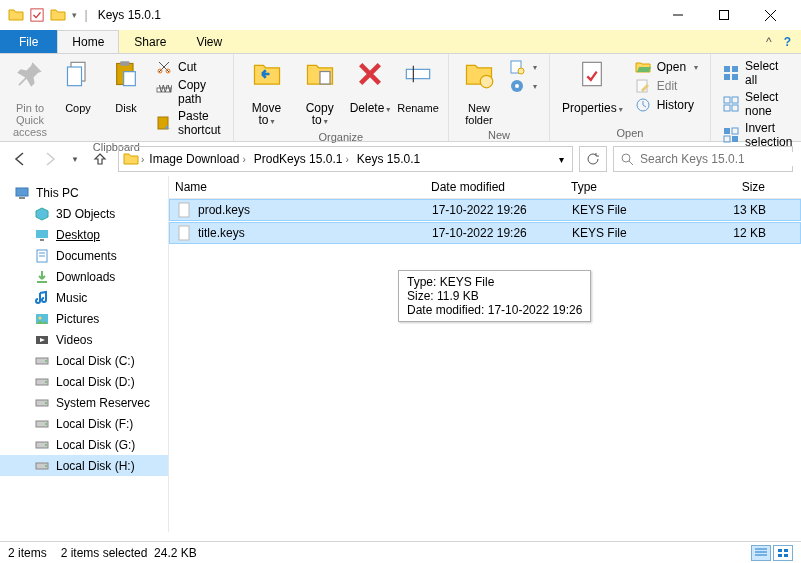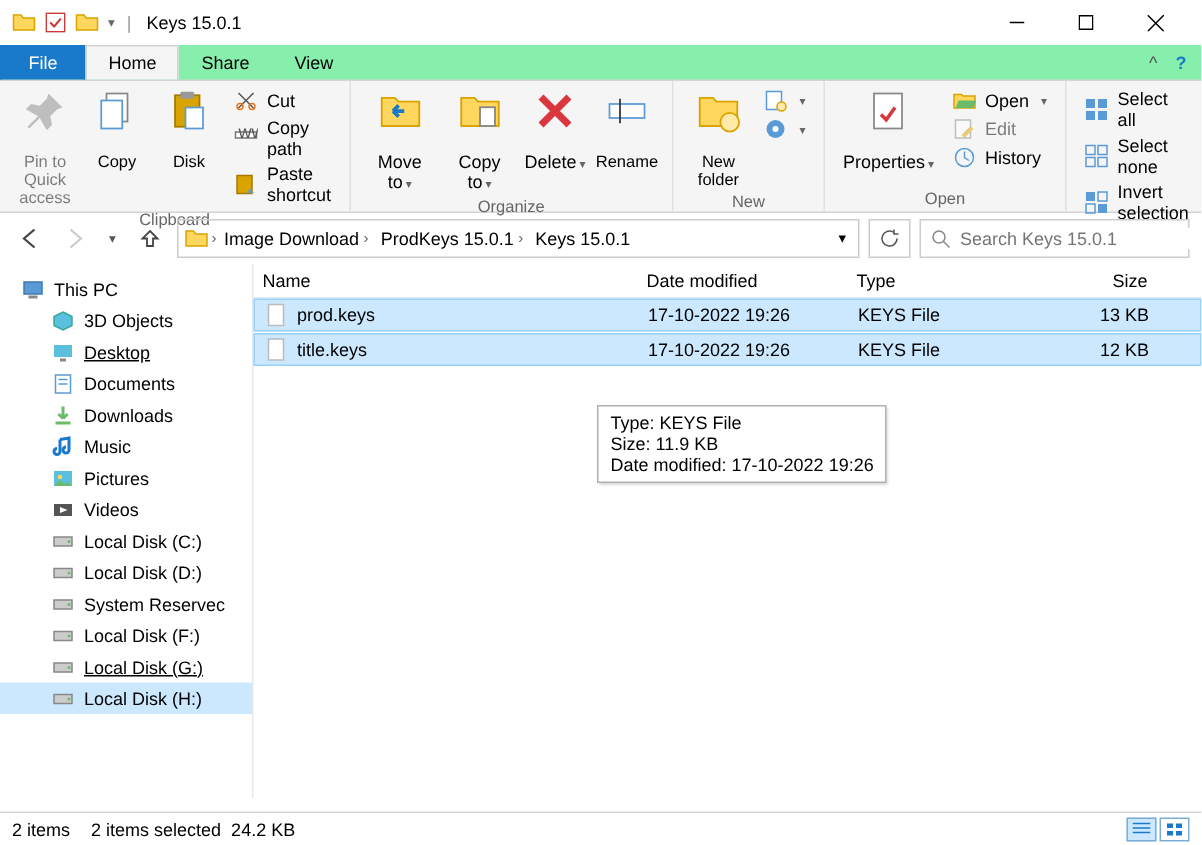--- a/index.html
+++ b/index.html
@@ -3,21 +3,21 @@
 <meta charset="utf-8">
 <style>
 *{box-sizing:border-box;margin:0;padding:0;font-family:'Segoe UI',Tahoma,sans-serif;font-size:12px;color:#000}
 body{width:801px;height:563px;background:#fff;overflow:hidden;position:relative}
 .titlebar{display:flex;align-items:center;height:30px;padding:0 8px;background:#fff}
 .titlebar .qa{display:flex;gap:6px;align-items:center}
 .titlebar .folder-ico{width:16px;height:16px}
 .titlebar .title{margin-left:8px}
 .winbtns{margin-left:auto;display:flex}
 .winbtn{width:46px;height:30px;display:flex;align-items:center;justify-content:center}
-.tabbar{display:flex;align-items:flex-end;height:24px;border-bottom:1px solid #d4d4d4;background:#86efac;position:relative}
+.tabbar{display:flex;align-items:flex-end;height:24px;border-bottom:1px solid #d4d4d4;background:#fef9c3;position:relative}
 .tab{padding:4px 14px;border:1px solid transparent;border-bottom:none;position:relative;cursor:default}
 .tab.file{background:#1979ca;color:#fff;border-color:#1979ca;padding:4px 18px}
 .tab.active{background:#f5f5f5;border-color:#d4d4d4}
 .tabhelp{margin-left:auto;display:flex;gap:12px;padding:0 10px 4px 0;align-items:center}
 .ribbon{background:#f5f5f5;border-bottom:1px solid #d4d4d4;height:88px;display:flex}
 .group{display:flex;flex-direction:column;border-right:1px solid #e1e1e1;padding:2px 6px 0 6px}
 .group-body{display:flex;flex:1;align-items:flex-start}
 .group-label{text-align:center;color:#666;font-size:11px;padding:1px 0 2px}
 .bigbtn{display:flex;flex-direction:column;align-items:center;justify-content:flex-start;padding:2px 6px;min-width:48px;text-align:center;gap:12px}
 .bigbtn .ico{width:32px;height:32px;display:flex;align-items:center;justify-content:center}
@@ -495,21 +495,21 @@
       </div>
       <div class="sideitem" style="padding-left: 34px;">
         <span class="sico">
           <svg width="16" height="16">
             <rect x="2" y="5" width="12" height="6" fill="#ccc" stroke="#888"></rect>
             <circle cx="12" cy="8" r="1" fill="#6bbb6b"></circle>
           </svg>
         </span>
         <span>Local Disk (F:)</span>
       </div>
-      <div class="sideitem" style="padding-left: 34px; text-decoration: underline;">
+      <div class="sideitem" style="padding-left: 34px;">
         <span class="sico">
           <svg width="16" height="16">
             <rect x="2" y="5" width="12" height="6" fill="#ccc" stroke="#888"></rect>
             <circle cx="12" cy="8" r="1" fill="#6bbb6b"></circle>
           </svg>
         </span>
         <span>Local Disk (G:)</span>
       </div>
       <div class="sideitem sel" style="padding-left: 34px;">
         <span class="sico">

